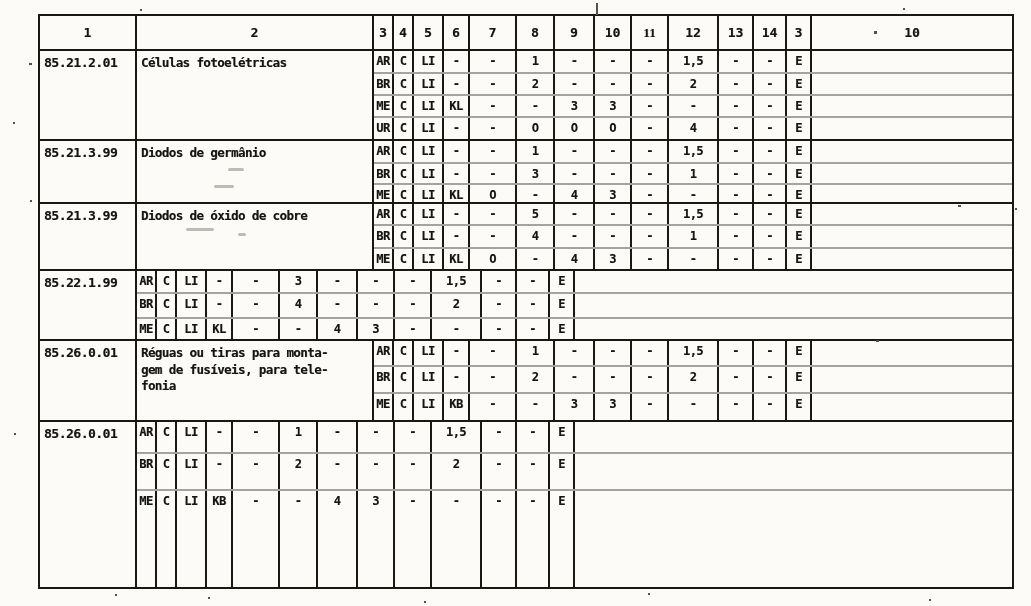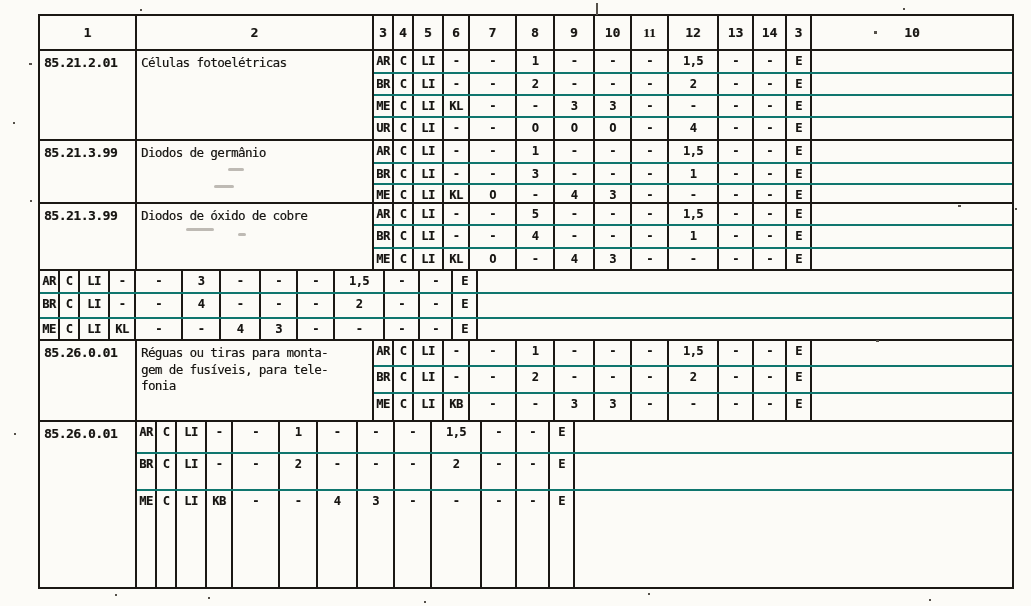--- a/index.html
+++ b/index.html
@@ -21,25 +21,25 @@
   .header-cell:last-child{border-right:none;}
   .table-body{display:flex;flex-direction:column;flex:1;}
   .item-row{display:flex;border-bottom:2px solid #1b1814;flex-shrink:0;}
   .item-row:last-child{border-bottom:none;}
   .code-cell{
     width:97px;flex-shrink:0;border-right:2px solid #1b1814;box-sizing:border-box;
     font-size:13px;font-weight:bold;padding:4px 0 0 4px;letter-spacing:-0.5px;
   }
   .desc-cell{
     width:237px;flex-shrink:0;border-right:2px solid #1b1814;box-sizing:border-box;
-    font-size:12.5px;font-weight:normal;padding:4px 3px 0 4px;line-height:1.32;
+    font-size:12.5px;font-weight:bold;padding:4px 3px 0 4px;line-height:1.32;
     white-space:pre-line;letter-spacing:-0.6px;
   }
   .subrows{display:flex;flex-direction:column;flex:1;}
-  .sub-row{display:flex;border-bottom:2px solid #0f766e;flex-shrink:0;box-sizing:border-box;}
+  .sub-row{display:flex;border-bottom:2px solid #a3a3a3;flex-shrink:0;box-sizing:border-box;}
   .sub-row:last-child{border-bottom:none;}
   .data-cell{
     border-right:2px solid #1b1814;box-sizing:border-box;flex-shrink:0;
     display:flex;justify-content:center;align-items:flex-start;padding-top:3px;
     font-size:12px;font-weight:bold;overflow:hidden;letter-spacing:-0.5px;
   }
   .data-cell:last-child{border-right:none;}
   .speck{position:absolute;background:#55504a;}
   .smudge{position:absolute;background:#8a857e;opacity:0.55;border-radius:2px;}
 </style>
@@ -240,20 +240,21 @@
               <div class="data-cell" style="width: 37px;">-</div>
               <div class="data-cell" style="width: 50px;">-</div>
               <div class="data-cell" style="width: 35px;">-</div>
               <div class="data-cell" style="width: 33px;">-</div>
               <div class="data-cell" style="width: 25px;">E</div>
               <div class="data-cell" style="width: 200px;"></div>
             </div>
           </div>
         </div>
         <div class="item-row">
+          <div class="code-cell">85.22.1.99</div>
           <div class="subrows">
             <div class="sub-row" style="height: 23px;">
               <div class="data-cell" style="width: 20px;">AR</div>
               <div class="data-cell" style="width: 20px;">C</div>
               <div class="data-cell" style="width: 30px;">LI</div>
               <div class="data-cell" style="width: 26px;">-</div>
               <div class="data-cell" style="width: 47px;">-</div>
               <div class="data-cell" style="width: 38px;">3</div>
               <div class="data-cell" style="width: 40px;">-</div>
               <div class="data-cell" style="width: 37px;">-</div>

